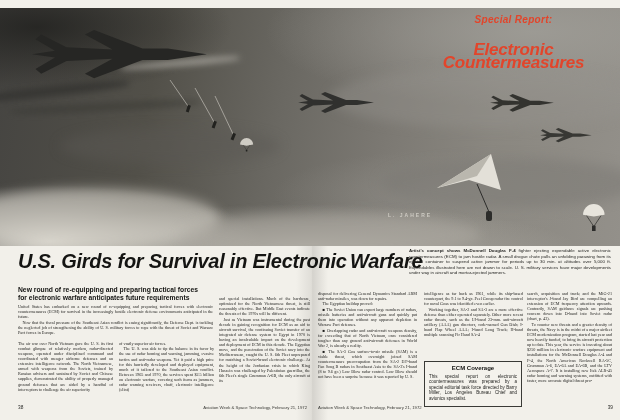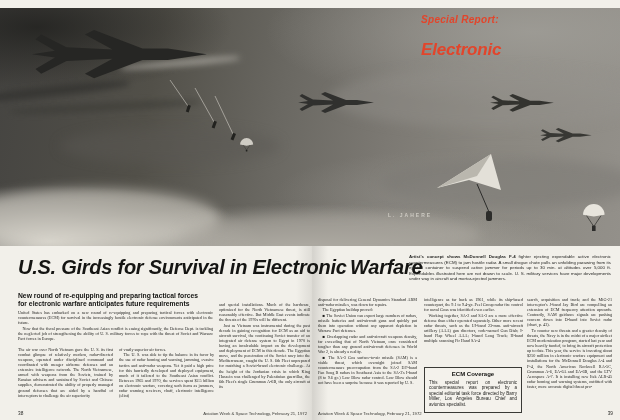--- a/index.html
+++ b/index.html
@@ -24,29 +24,29 @@
   .c3{left:380px;top:150px;width:260px;height:50px;background:rgba(120,118,112,.45);}
   .c4{left:60px;top:120px;width:220px;height:36px;background:rgba(90,88,84,.45);}
   .c5{left:330px;top:60px;width:320px;height:60px;background:rgba(150,148,142,.4);}
   .smoke{position:absolute;filter:blur(3px);border-radius:40%;}
   .s1{left:-20px;top:78px;width:150px;height:10px;background:rgba(40,40,38,.55);transform:rotate(-6deg);}
   .s2{left:10px;top:95px;width:190px;height:8px;background:rgba(50,50,46,.45);transform:rotate(-3deg);}
   .s3{left:120px;top:52px;width:120px;height:6px;background:rgba(225,222,214,.5);transform:rotate(-5deg);}
   .photo-sig{position:absolute;left:388px;top:204px;font:600 5px "Liberation Sans",sans-serif;
     letter-spacing:2px;color:#d8d5cd;opacity:.85;}
   
-  .masthead{position:absolute;right:14px;top:14px;width:185px;
+  .masthead{position:absolute;right:14px;top:14px;width:185px;text-align:center;
     font-family:"Liberation Sans",sans-serif;font-style:italic;font-weight:700;}
   .mh-small{font-size:10px;letter-spacing:.3px;}
   .mh-big{font-size:17px;line-height:13px;letter-spacing:-.2px;}
   
   .gutter{position:absolute;left:296px;top:246px;width:32px;height:174px;
     background:linear-gradient(90deg,rgba(0,0,0,0) 0%,rgba(60,58,54,.10) 48%,rgba(60,58,54,.16) 52%,rgba(0,0,0,0) 100%);}
   
-  .article-outer{position:absolute;left:0;top:252px;width:620px;height:165px;border-radius:31px;}
+  .article-outer{position:absolute;left:0;top:246px;width:620px;height:165px;border-radius:31px;}
   .article{width:1240px;height:348px;transform:scale(.5);transform-origin:0 0;position:relative;}
   .hl{position:absolute;top:8px;font:italic 700 40px/44px "Liberation Sans",sans-serif;
     color:#141412;letter-spacing:-.5px;white-space:nowrap;}
   .hl-left{left:36px;}
   .hl-right{left:700px;}
   .caption{position:absolute;left:818px;top:4px;width:404px;
     font:400 8.8px/11px "Liberation Sans",sans-serif;color:#262624;text-align:justify;}
   .caption b{font-weight:700;}
   .deck{position:absolute;left:36px;top:80px;width:410px;
     font:700 13.5px/16px "Liberation Sans",sans-serif;color:#141412;}
@@ -137,20 +137,21 @@
       <rect x="10" y="24" width="4" height="6" fill="#2c2c2a"></rect>
     </g>
   </svg>
 
   <div class="photo-sig">L. JAHERE</div>
 </div>
 
 <div class="masthead" style="color:#e2452b;">
   <div class="mh-small">Special Report:</div>
   <div class="mh-big" style="margin-top:18px">Electronic</div>
+  <div class="mh-big">Countermeasures</div>
 </div>
 
 <div class="gutter"></div>
 
 <div class="article-outer">
   <div class="article">
 
     <div class="hl hl-left">U.S. Girds for Survival in Electronic</div>
     <div class="hl hl-right">Warfare</div>
 

